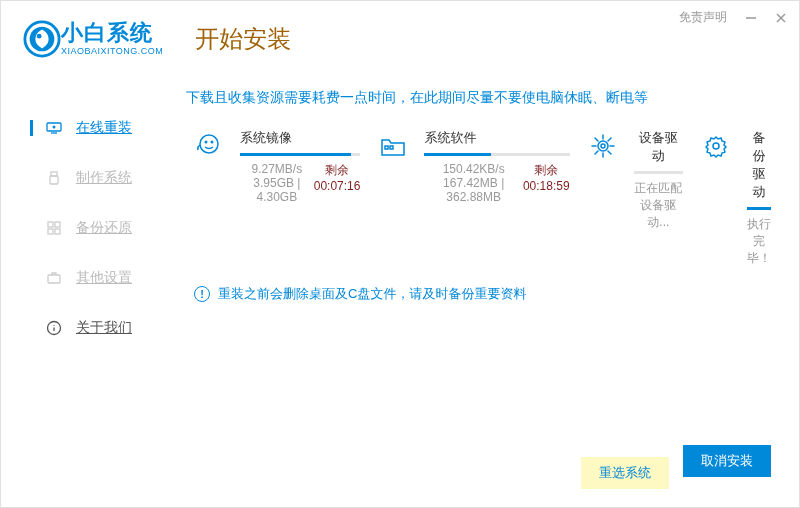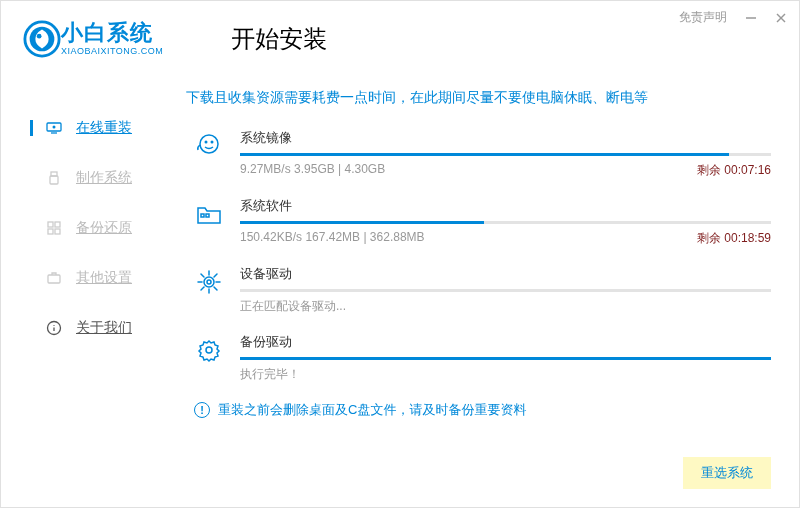--- a/index.html
+++ b/index.html
@@ -40,22 +40,22 @@
       line-height: 1;
     }
     .brand-sub {
       font-size: 9px;
       color: #0088d9;
       letter-spacing: 0.5px;
       margin-top: 2px;
     }
     .install-title {
       font-size: 24px;
-      color: #000000;
-      margin-left: 68px;
+      color: #a16207;
+      margin-left: 32px;
       font-weight: 400;
     }
     .window-controls {
       position: absolute;
       top: 8px;
       right: 12px;
       display: flex;
       align-items: center;
       gap: 18px;
       color: #999;
@@ -105,23 +105,24 @@
       display: flex;
       flex-direction: column;
     }
     .hint {
       color: #0088d9;
       font-size: 14px;
       margin-bottom: 22px;
     }
     .tasks {
       display: flex;
-      flex-direction: column;
+      flex-direction: row;
       gap: 18px;
       margin-left: 8px;
+      text-align: center;
     }
     .task {
       display: flex;
       gap: 16px;
     }
     .task-icon {
       width: 30px;
       height: 30px;
       flex-shrink: 0;
       color: #0088d9;
@@ -384,15 +385,16 @@
 
     </div>
 
     <div class="warning">
       <span class="warning-icon">!</span>
       <span>重装之前会删除桌面及C盘文件，请及时备份重要资料</span>
     </div>
 
     <div class="footer">
       <button class="btn btn-secondary">重选系统</button>
+      <button class="btn btn-primary">取消安装</button>
     </div>
   </div>
 </div>
 
 </body></html>

